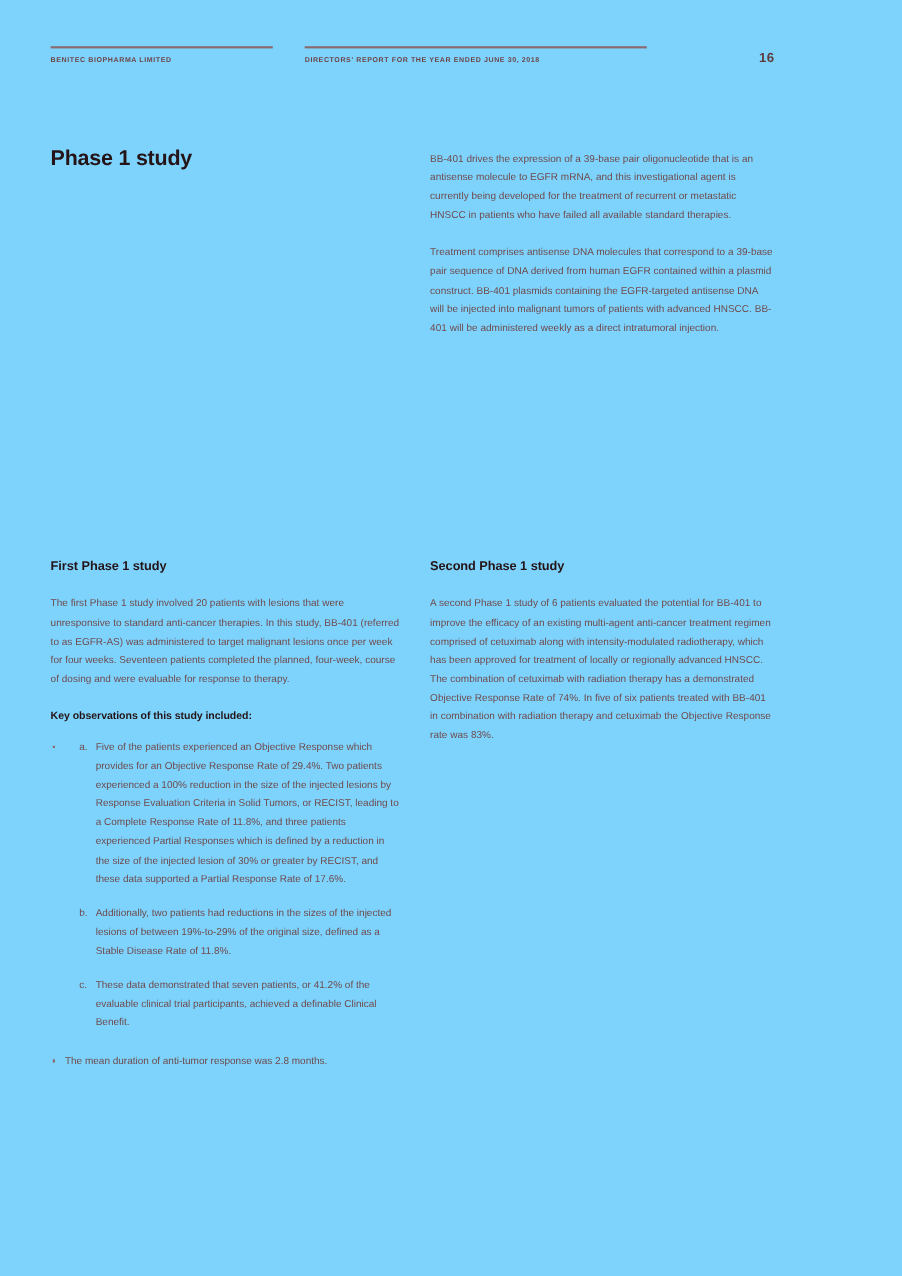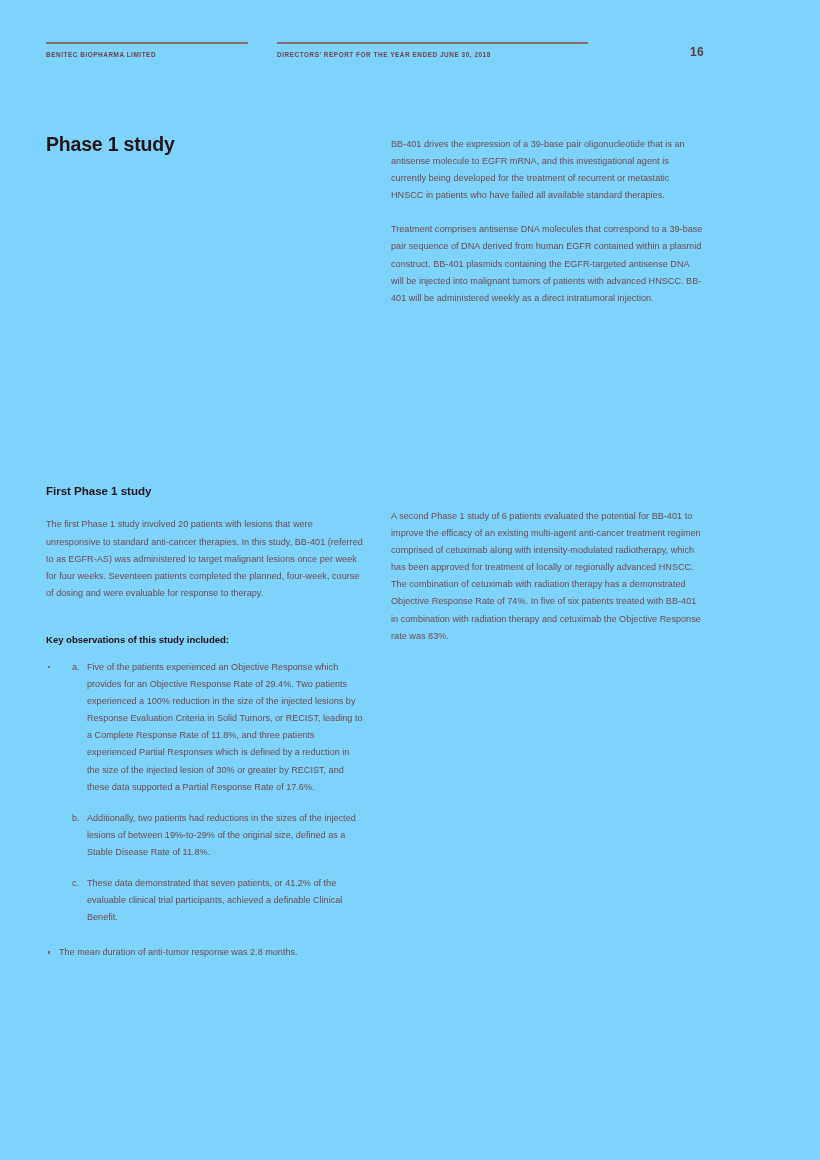--- a/index.html
+++ b/index.html
@@ -89,21 +89,21 @@
   h2.section-title {
     margin: 0 0 18px 0;
     font-size: 11.6px;
     font-weight: bold;
     color: #241317;
     letter-spacing: -0.05px;
     line-height: 1.25;
   }
 
   h3.sub-title {
-    margin: 32px 0 12px 0;
+    margin: 20px 0 12px 0;
     font-size: 9.6px;
     font-weight: bold;
     color: #241317;
     letter-spacing: -0.05px;
   }
 
   p.body {
     margin: 0 0 17px 0;
     font-size: 9.1px;
     line-height: 17.1px;
@@ -173,21 +173,21 @@
 
   <div class="col-left title-block" style="top:133px;">
     <h1 class="page-title">Phase 1 study</h1>
   </div>
 
   <div class="col-right intro-block" style="top:136px;">
     <p class="body">BB-401 drives the expression of a 39-base pair oligonucleotide that is an antisense molecule to EGFR mRNA, and this investigational agent is currently being developed for the treatment of recurrent or metastatic HNSCC in patients who have failed all available standard therapies.</p>
     <p class="body">Treatment comprises antisense DNA molecules that correspond to a 39-base pair sequence of DNA derived from human EGFR contained within a plasmid construct. BB-401 plasmids containing the EGFR-targeted antisense DNA will be injected into malignant tumors of patients with advanced HNSCC. BB-401 will be administered weekly as a direct intratumoral injection.</p>
   </div>
 
-  <div class="col-left lower-left" style="top:484px;">
+  <div class="col-left lower-left" style="top:508px;">
     <h2 class="section-title">First Phase 1 study</h2>
 
     <p class="body">The first Phase 1 study involved 20 patients with lesions that were unresponsive to standard anti-cancer therapies. In this study, BB-401 (referred to as EGFR-AS) was administered to target malignant lesions once per week for four weeks. Seventeen patients completed the planned, four-week, course of dosing and were evaluable for response to therapy.</p>
 
     <h3 class="sub-title">Key observations of this study included:</h3>
 
     <ul class="bullets">
       <li>
         <span class="dot"></span>
 
@@ -211,16 +211,17 @@
 
       <li style="margin-top:18px;">
         <span class="dot"></span>
         <span>The mean duration of anti-tumor response was 2.8 months.</span>
       </li>
 
     </ul>
   </div>
 
   <div class="col-right lower-right" style="top:508px;">
+    <h2 class="section-title">Second Phase 1 study</h2>
     <p class="body">A second Phase 1 study of 6 patients evaluated the potential for BB-401 to improve the efficacy of an existing multi-agent anti-cancer treatment regimen comprised of cetuximab along with intensity-modulated radiotherapy, which has been approved for treatment of locally or regionally advanced HNSCC. The combination of cetuximab with radiation therapy has a demonstrated Objective Response Rate of 74%. In five of six patients treated with BB-401 in combination with radiation therapy and cetuximab the Objective Response rate was 83%.</p>
   </div>
 
 </div>
 
 </body></html>

